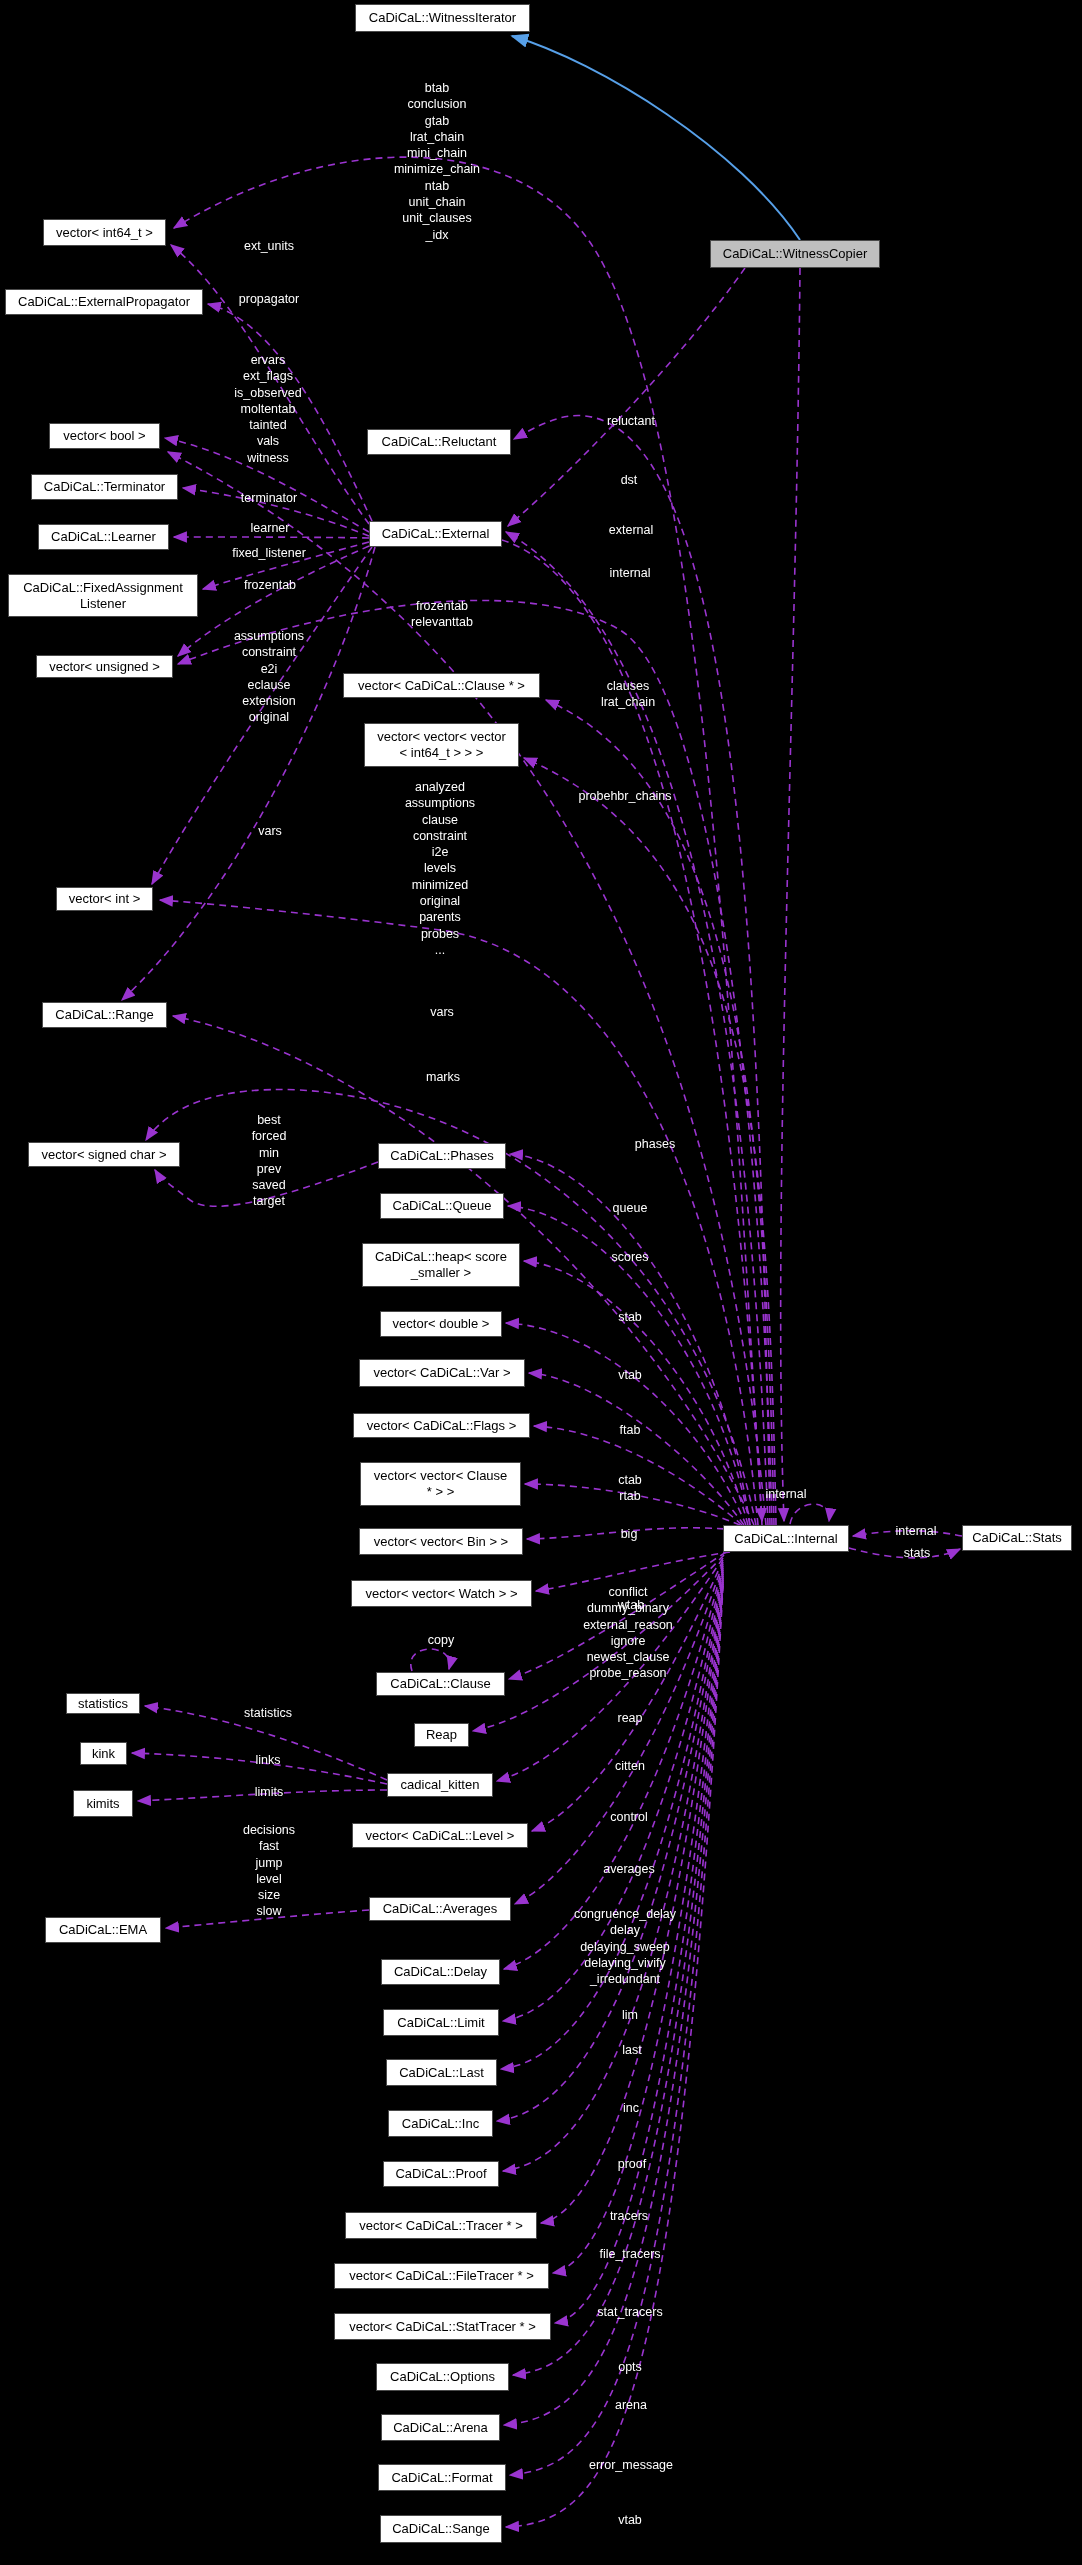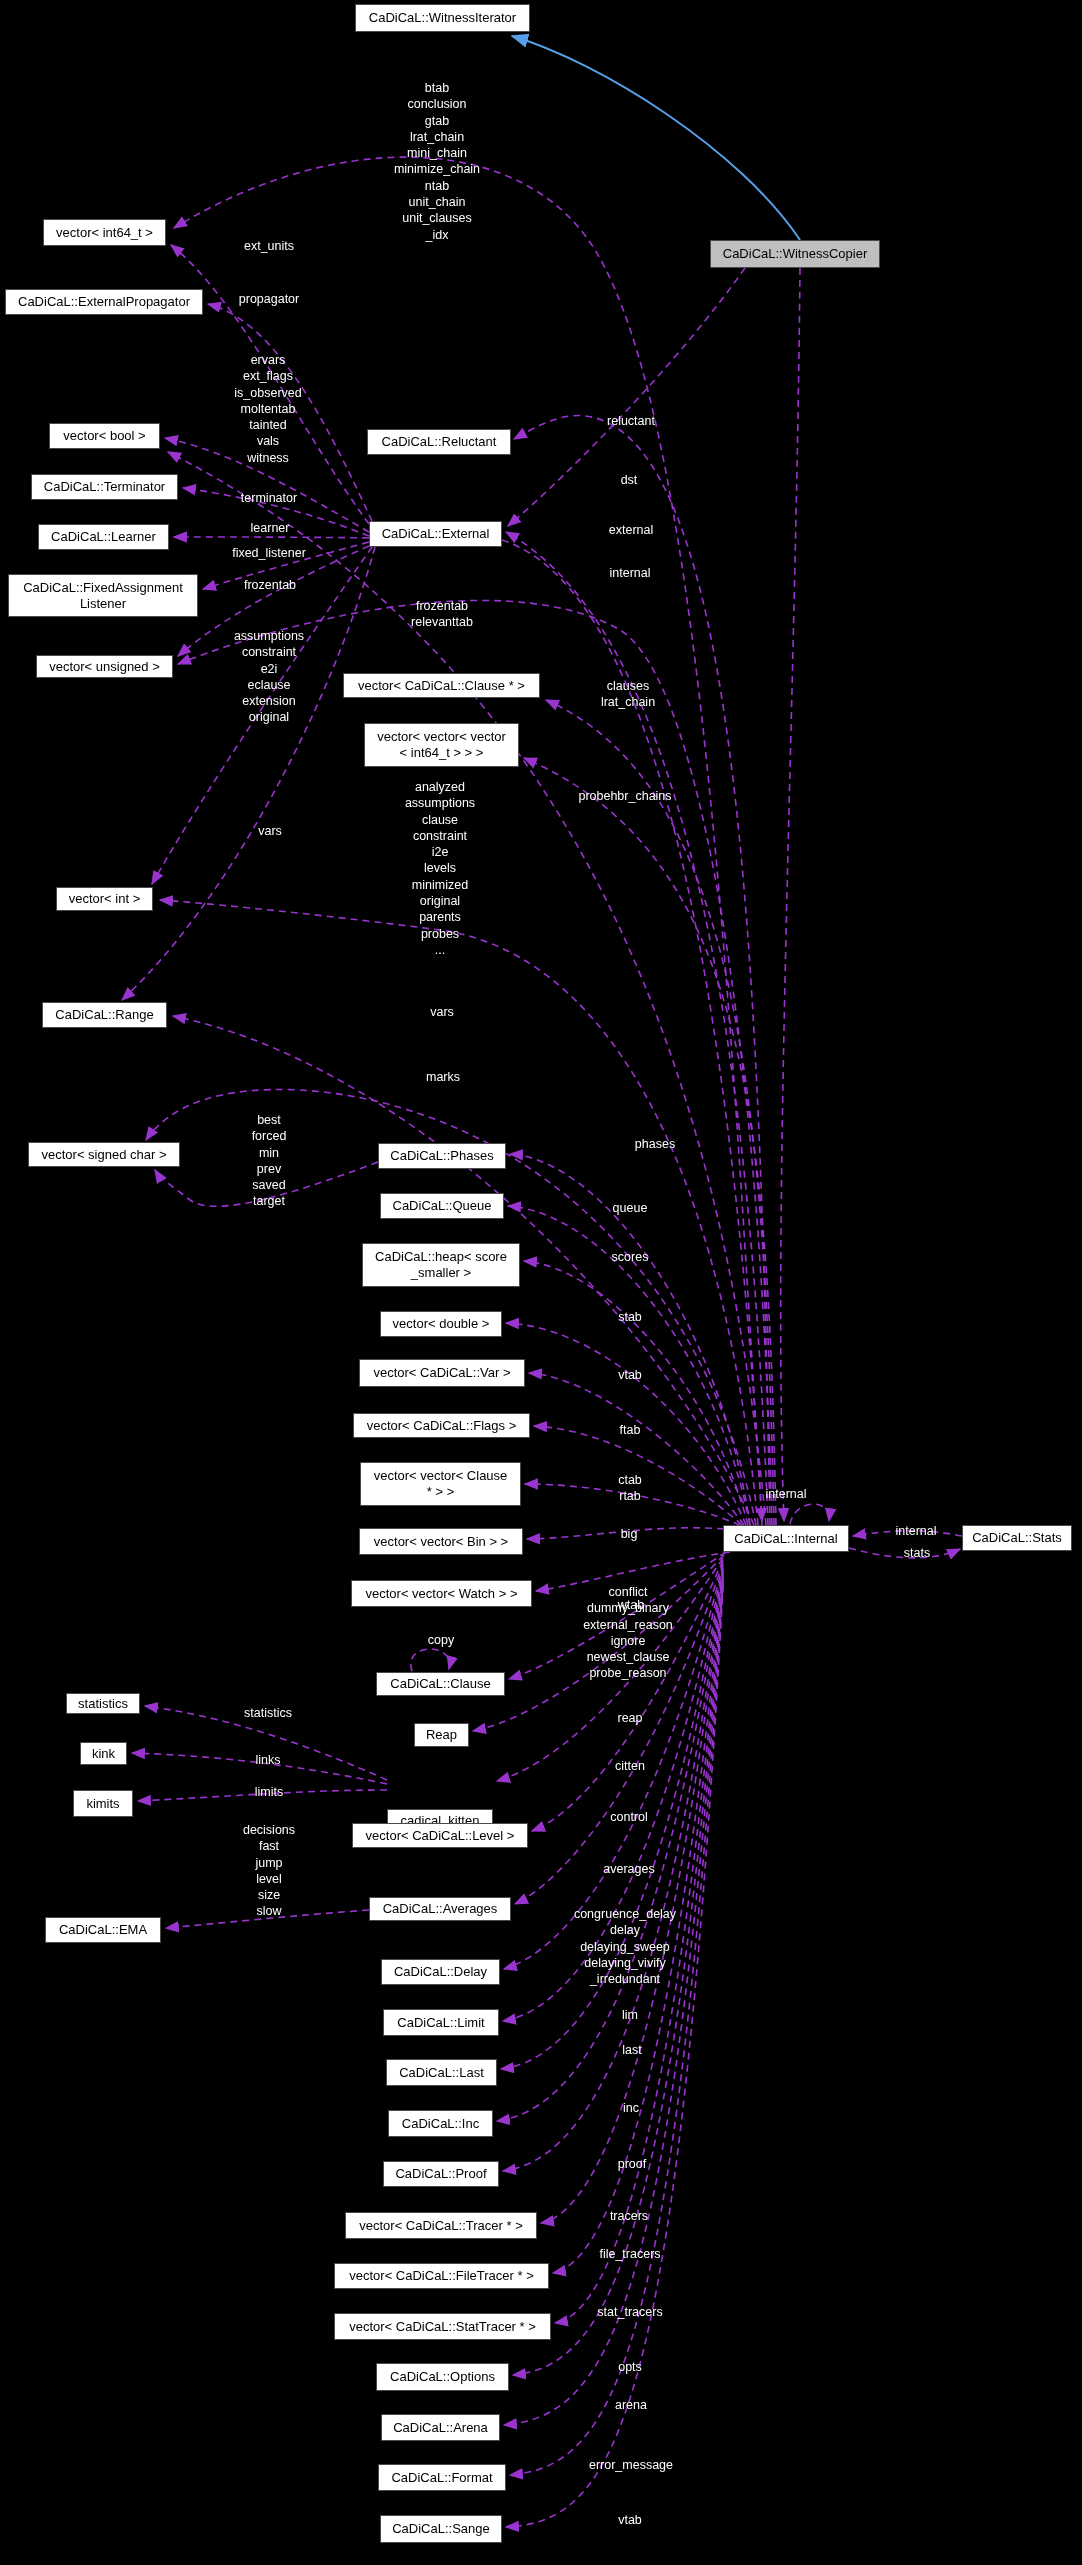--- a/index.html
+++ b/index.html
@@ -125,21 +125,21 @@
   <div class="node" style="left:360px;top:1462px;width:161px;height:44px;">vector&lt; vector&lt; Clause
 * &gt; &gt;</div>
   <div class="node" style="left:359px;top:1528px;width:164px;height:27px;">vector&lt; vector&lt; Bin &gt; &gt;</div>
   <div class="node" style="left:723px;top:1525px;width:126px;height:27px;">CaDiCaL::Internal</div>
   <div class="node" style="left:962px;top:1525px;width:110px;height:26px;">CaDiCaL::Stats</div>
   <div class="node" style="left:351px;top:1580px;width:181px;height:27px;">vector&lt; vector&lt; Watch &gt; &gt;</div>
   <div class="node" style="left:376px;top:1672px;width:129px;height:24px;">CaDiCaL::Clause</div>
   <div class="node" style="left:66px;top:1693px;width:74px;height:21px;">statistics</div>
   <div class="node" style="left:414px;top:1723px;width:55px;height:24px;">Reap</div>
   <div class="node" style="left:80px;top:1742px;width:47px;height:23px;">kink</div>
-  <div class="node" style="left:387px;top:1773px;width:106px;height:24px;margin-top:36px;">cadical_kitten</div>
+  <div class="node" style="left:387px;top:1773px;width:106px;height:24px;">cadical_kitten</div>
   <div class="node" style="left:73px;top:1790px;width:60px;height:27px;">kimits</div>
   <div class="node" style="left:352px;top:1823px;width:176px;height:25px;">vector&lt; CaDiCaL::Level &gt;</div>
   <div class="node" style="left:369px;top:1897px;width:142px;height:24px;">CaDiCaL::Averages</div>
   <div class="node" style="left:45px;top:1917px;width:116px;height:26px;">CaDiCaL::EMA</div>
   <div class="node" style="left:381px;top:1959px;width:119px;height:26px;">CaDiCaL::Delay</div>
   <div class="node" style="left:383px;top:2009px;width:116px;height:27px;">CaDiCaL::Limit</div>
   <div class="node" style="left:386px;top:2059px;width:111px;height:27px;">CaDiCaL::Last</div>
   <div class="node" style="left:388px;top:2110px;width:105px;height:27px;">CaDiCaL::Inc</div>
   <div class="node" style="left:383px;top:2161px;width:116px;height:26px;">CaDiCaL::Proof</div>
   <div class="node" style="left:345px;top:2212px;width:192px;height:27px;">vector&lt; CaDiCaL::Tracer * &gt;</div>

